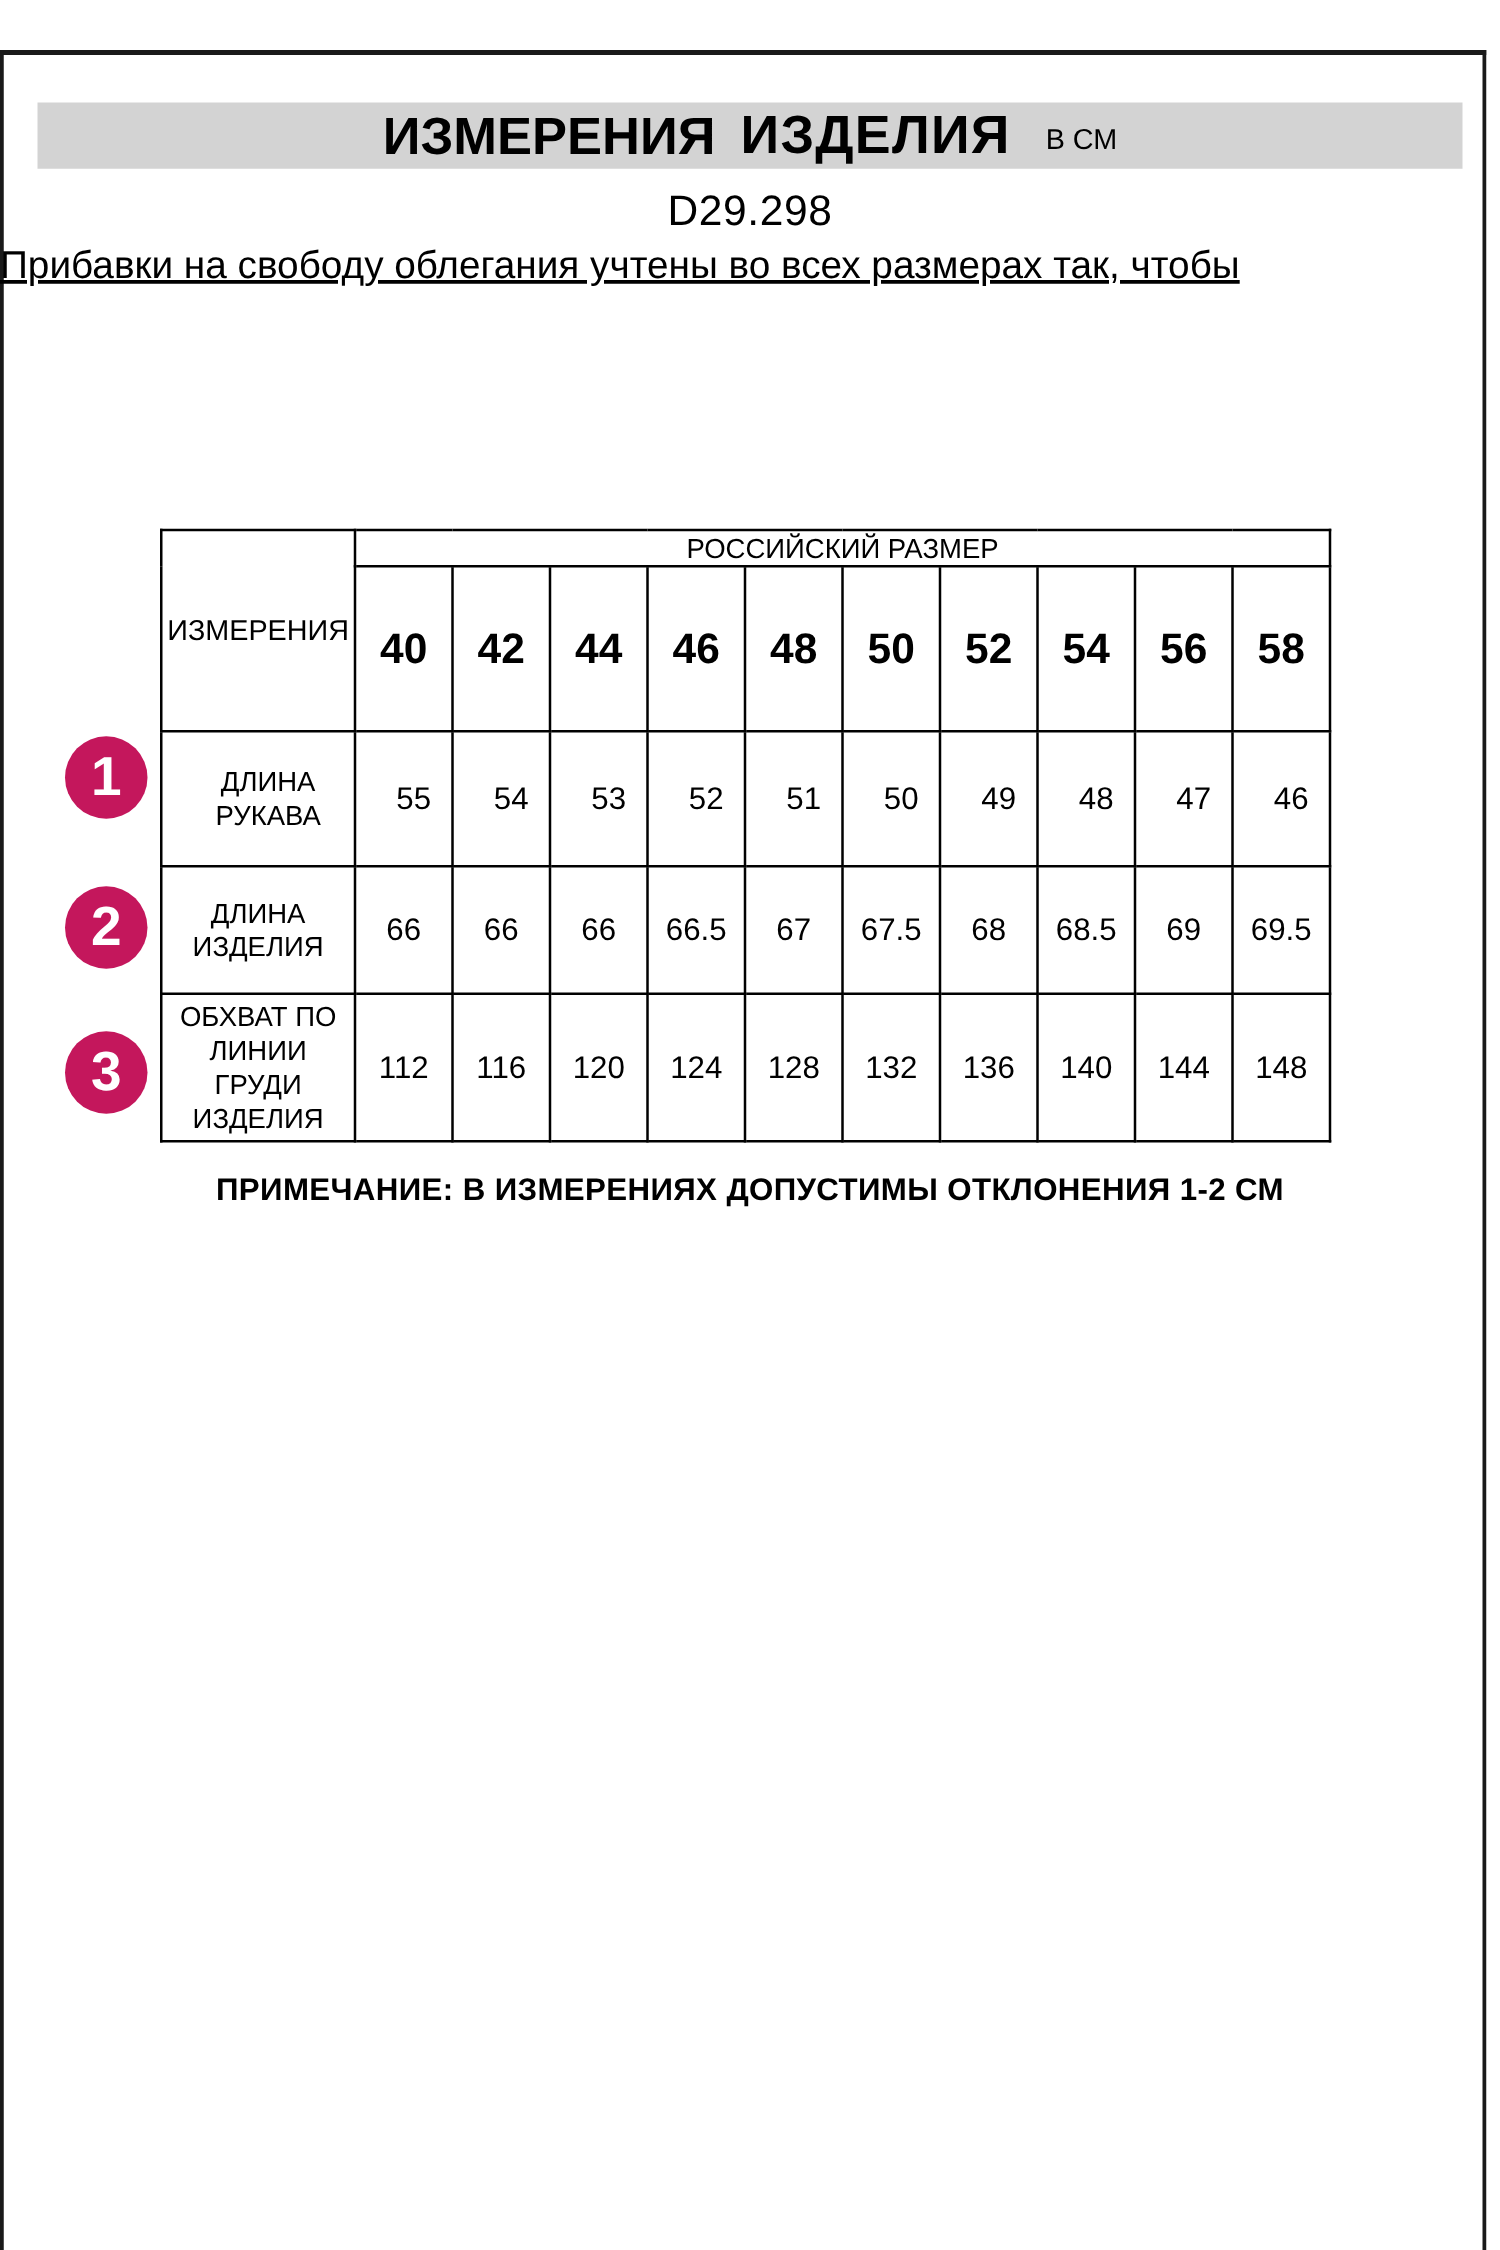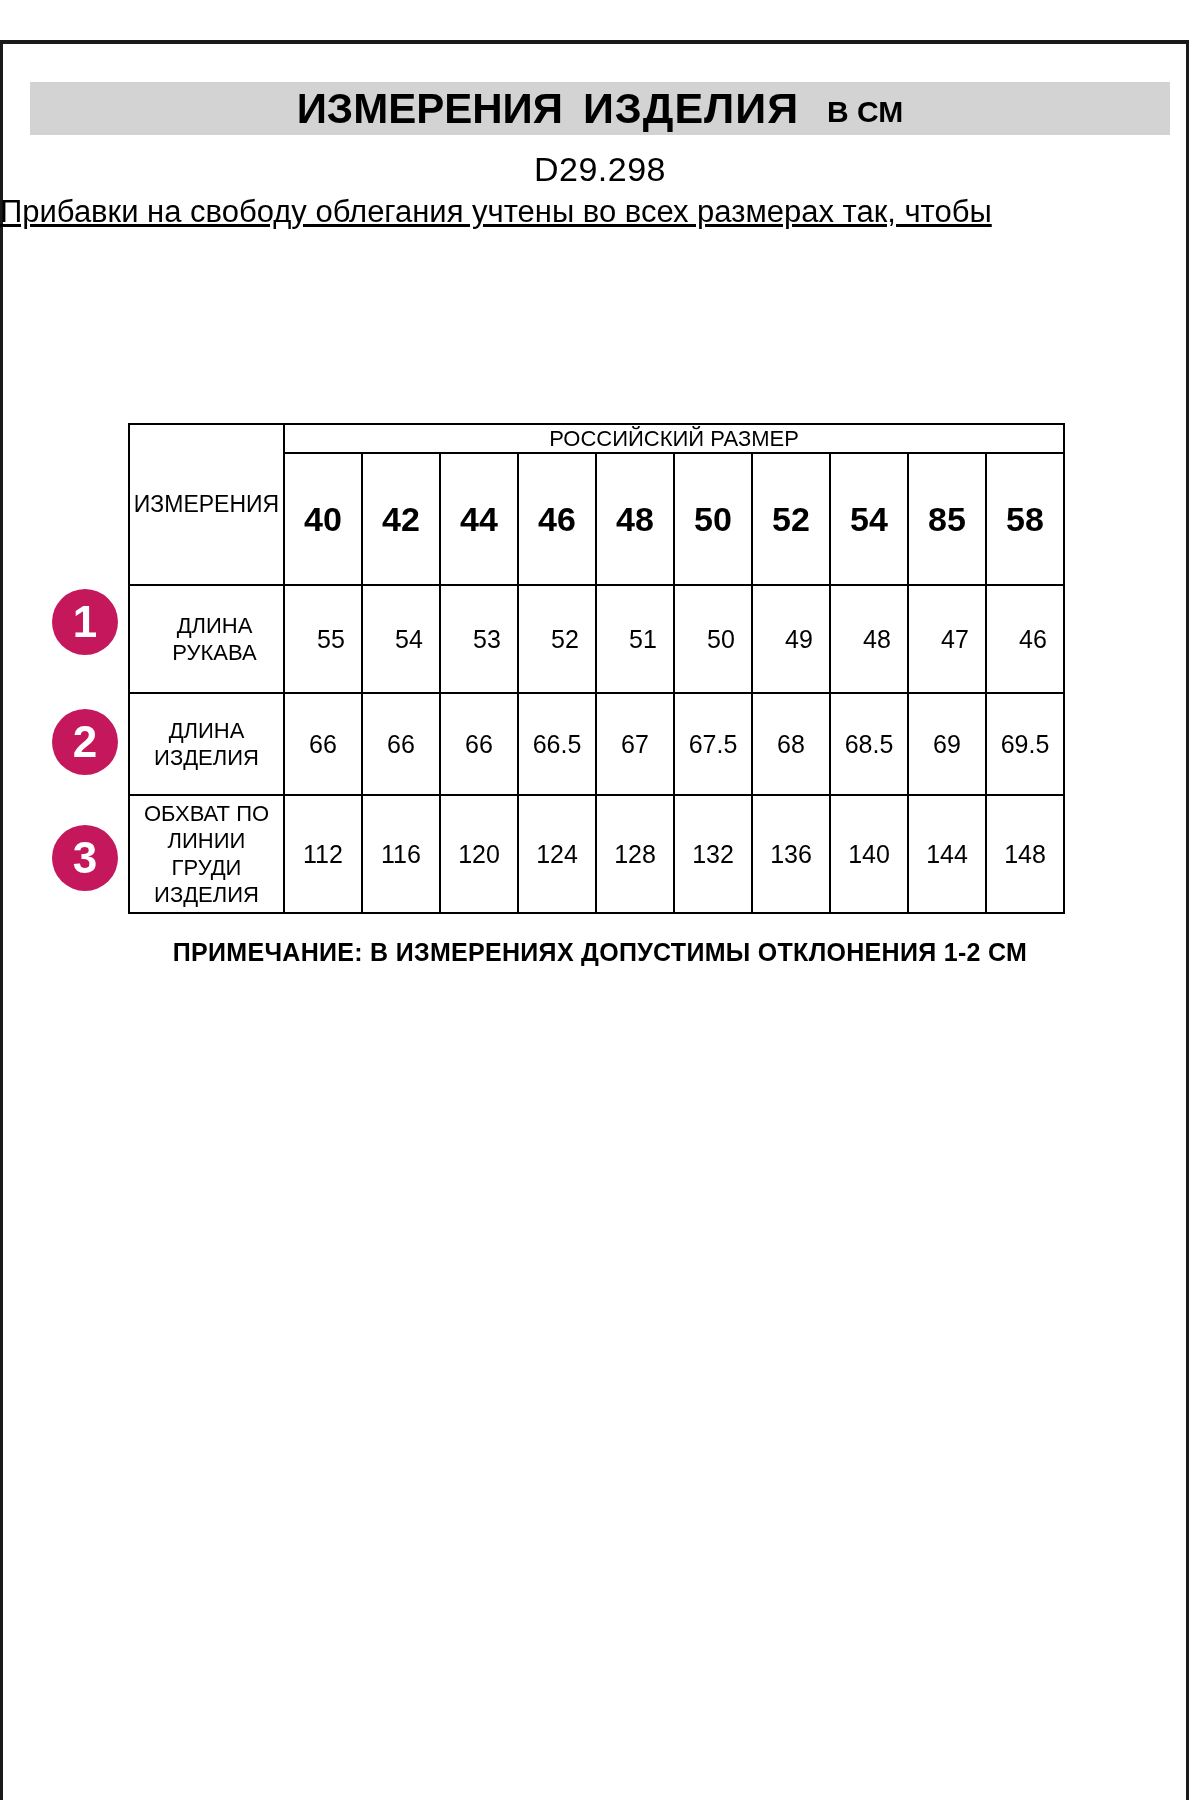--- a/index.html
+++ b/index.html
@@ -11,21 +11,21 @@
   .top-rule{position:absolute;left:0;top:40px;width:1189px;height:4px;background:#1a1a1a;}
   .edge-left{position:absolute;left:0;top:40px;width:3px;height:1760px;background:#1a1a1a;}
   .edge-right{position:absolute;left:1186px;top:40px;width:3px;height:1760px;background:#1a1a1a;}
 
   .title-band{
     position:absolute;left:30px;top:82px;width:1140px;height:53px;
     background:#d3d3d3;display:flex;align-items:center;justify-content:center;
   }
   .title-band .t1{font-size:42px;font-weight:bold;letter-spacing:0px;}
   .title-band .t2{font-size:43px;font-weight:bold;letter-spacing:1px;margin-left:20px;}
-  .title-band .t3{font-size:30px;font-weight:bold;margin-left:28px;padding-top:6px;}
+  .title-band .t3{font-size:23px;font-weight:normal;margin-left:28px;padding-top:6px;}
 
   .code{
     position:absolute;left:0;top:150px;width:1200px;text-align:center;
     font-size:34px;letter-spacing:0.5px;
   }
   .desc{
     position:absolute;left:0;top:193px;width:1200px;text-align:left;
     font-size:31px;line-height:37px;text-decoration:underline;
   }
 
@@ -99,21 +99,21 @@
     </tr>
     <tr class="sizes-row">
       <td>40</td>
       <td>42</td>
       <td>44</td>
       <td>46</td>
       <td>48</td>
       <td>50</td>
       <td>52</td>
       <td>54</td>
-      <td>85</td>
+      <td>56</td>
       <td>58</td>
     </tr>
     <tr class="r1">
       <td class="rowlabel">ДЛИНА РУКАВА</td>
       <td class="val">55</td>
       <td class="val">54</td>
       <td class="val">53</td>
       <td class="val">52</td>
       <td class="val">51</td>
       <td class="val">50</td>

